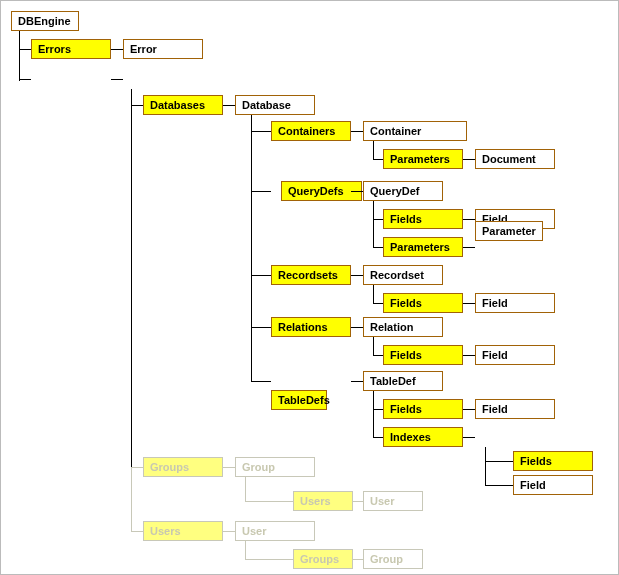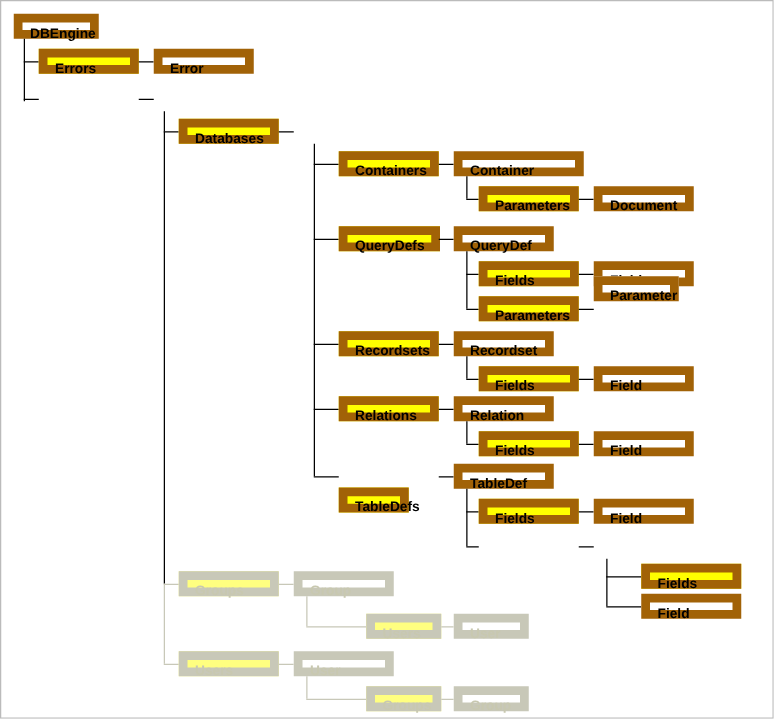--- a/index.html
+++ b/index.html
@@ -17,21 +17,21 @@
     font-family: Verdana, Geneva, sans-serif;
     font-size: 11px;
     overflow: hidden;
   }
   .box {
     position: absolute;
     height: 20px;
     line-height: 18px;
     padding: 0 6px;
     box-sizing: border-box;
-    border: 7px solid #a16207;
+    border: 1px solid #a16207;
     white-space: nowrap;
   }
   .yellow { background: #ffff00; font-weight: bold; color:#000; }
   .white  { background: #fff;    font-weight: bold; color:#000; }
   .dim .box { border-color: #c8c8b8; }
   .dim .yellow { background:#ffff80; color:#c8c8b0; }
   .dim .white  { color:#c8c8b0; }
   .hline, .vline { position:absolute; background:#000; }
   .hline { height:1px; }
   .vline { width:1px; }
@@ -52,38 +52,39 @@
   <div class="hline" style="left:110px; top:48px; width:12px"></div>
   <div class="box white" style="left:122px; top:38px; width:80px">Error</div>
 
   <div class="hline" style="left:110px; top:78px; width:12px"></div>
 
   <div class="vline" style="left:130px; top:88px; height:16px"></div>
   <div class="hline" style="left:130px; top:104px; width:12px"></div>
 
   <div class="box yellow" style="left:142px; top:94px; width:80px">Databases</div>
   <div class="hline" style="left:222px; top:104px; width:12px"></div>
+  <div class="box white" style="left:234px; top:94px; width:80px">Database</div>
 
   <div class="vline" style="left:130px; top:104px; height:362px"></div>
 
   <div class="vline" style="left:250px; top:114px; height:266px"></div>
 
   <div class="hline" style="left:250px; top:130px; width:20px"></div>
   <div class="box yellow" style="left:270px; top:120px; width:80px">Containers</div>
   <div class="hline" style="left:350px; top:130px; width:12px"></div>
   <div class="box white" style="left:362px; top:120px; width:104px">Container</div>
 
   <div class="vline" style="left:372px; top:140px; height:18px"></div>
   <div class="hline" style="left:372px; top:158px; width:10px"></div>
   <div class="box yellow" style="left:382px; top:148px; width:80px">Parameters</div>
   <div class="hline" style="left:462px; top:158px; width:12px"></div>
   <div class="box white" style="left:474px; top:148px; width:80px">Document</div>
 
   <div class="hline" style="left:250px; top:190px; width:20px"></div>
-  <div class="box yellow" style="left:270px; top:180px; width:81px">QueryDefs</div>
+  <div class="box yellow" style="left:280px; top:180px; width:81px">QueryDefs</div>
   <div class="hline" style="left:350px; top:190px; width:12px"></div>
   <div class="box white" style="left:362px; top:180px; width:80px">QueryDef</div>
 
   <div class="vline" style="left:372px; top:200px; height:46px"></div>
   <div class="hline" style="left:372px; top:218px; width:10px"></div>
   <div class="box yellow" style="left:382px; top:208px; width:80px">Fields</div>
   <div class="hline" style="left:462px; top:218px; width:12px"></div>
   <div class="box white" style="left:474px; top:208px; width:80px">Field</div>
   <div class="hline" style="left:372px; top:246px; width:10px"></div>
   <div class="box yellow" style="left:382px; top:236px; width:80px">Parameters</div>
@@ -114,20 +115,21 @@
   <div class="box yellow" style="left:270px; top:389px; width:56px">TableDefs</div>
   <div class="hline" style="left:350px; top:380px; width:12px"></div>
   <div class="box white" style="left:362px; top:370px; width:80px">TableDef</div>
 
   <div class="vline" style="left:372px; top:390px; height:46px"></div>
   <div class="hline" style="left:372px; top:408px; width:10px"></div>
   <div class="box yellow" style="left:382px; top:398px; width:80px">Fields</div>
   <div class="hline" style="left:462px; top:408px; width:12px"></div>
   <div class="box white" style="left:474px; top:398px; width:80px">Field</div>
   <div class="hline" style="left:372px; top:436px; width:10px"></div>
+  <div class="box yellow" style="left:382px; top:426px; width:80px">Indexes</div>
   <div class="hline" style="left:462px; top:436px; width:12px"></div>
 
   <div class="vline" style="left:484px; top:446px; height:38px"></div>
   <div class="hline" style="left:484px; top:460px; width:28px"></div>
   <div class="box yellow" style="left:512px; top:450px; width:80px">Fields</div>
   <div class="hline" style="left:484px; top:484px; width:28px"></div>
   <div class="box white" style="left:512px; top:474px; width:80px">Field</div>
 
   <div class="dim" style="position:absolute;left:0;top:0;width:100%;height:100%;pointer-events:none">
 

